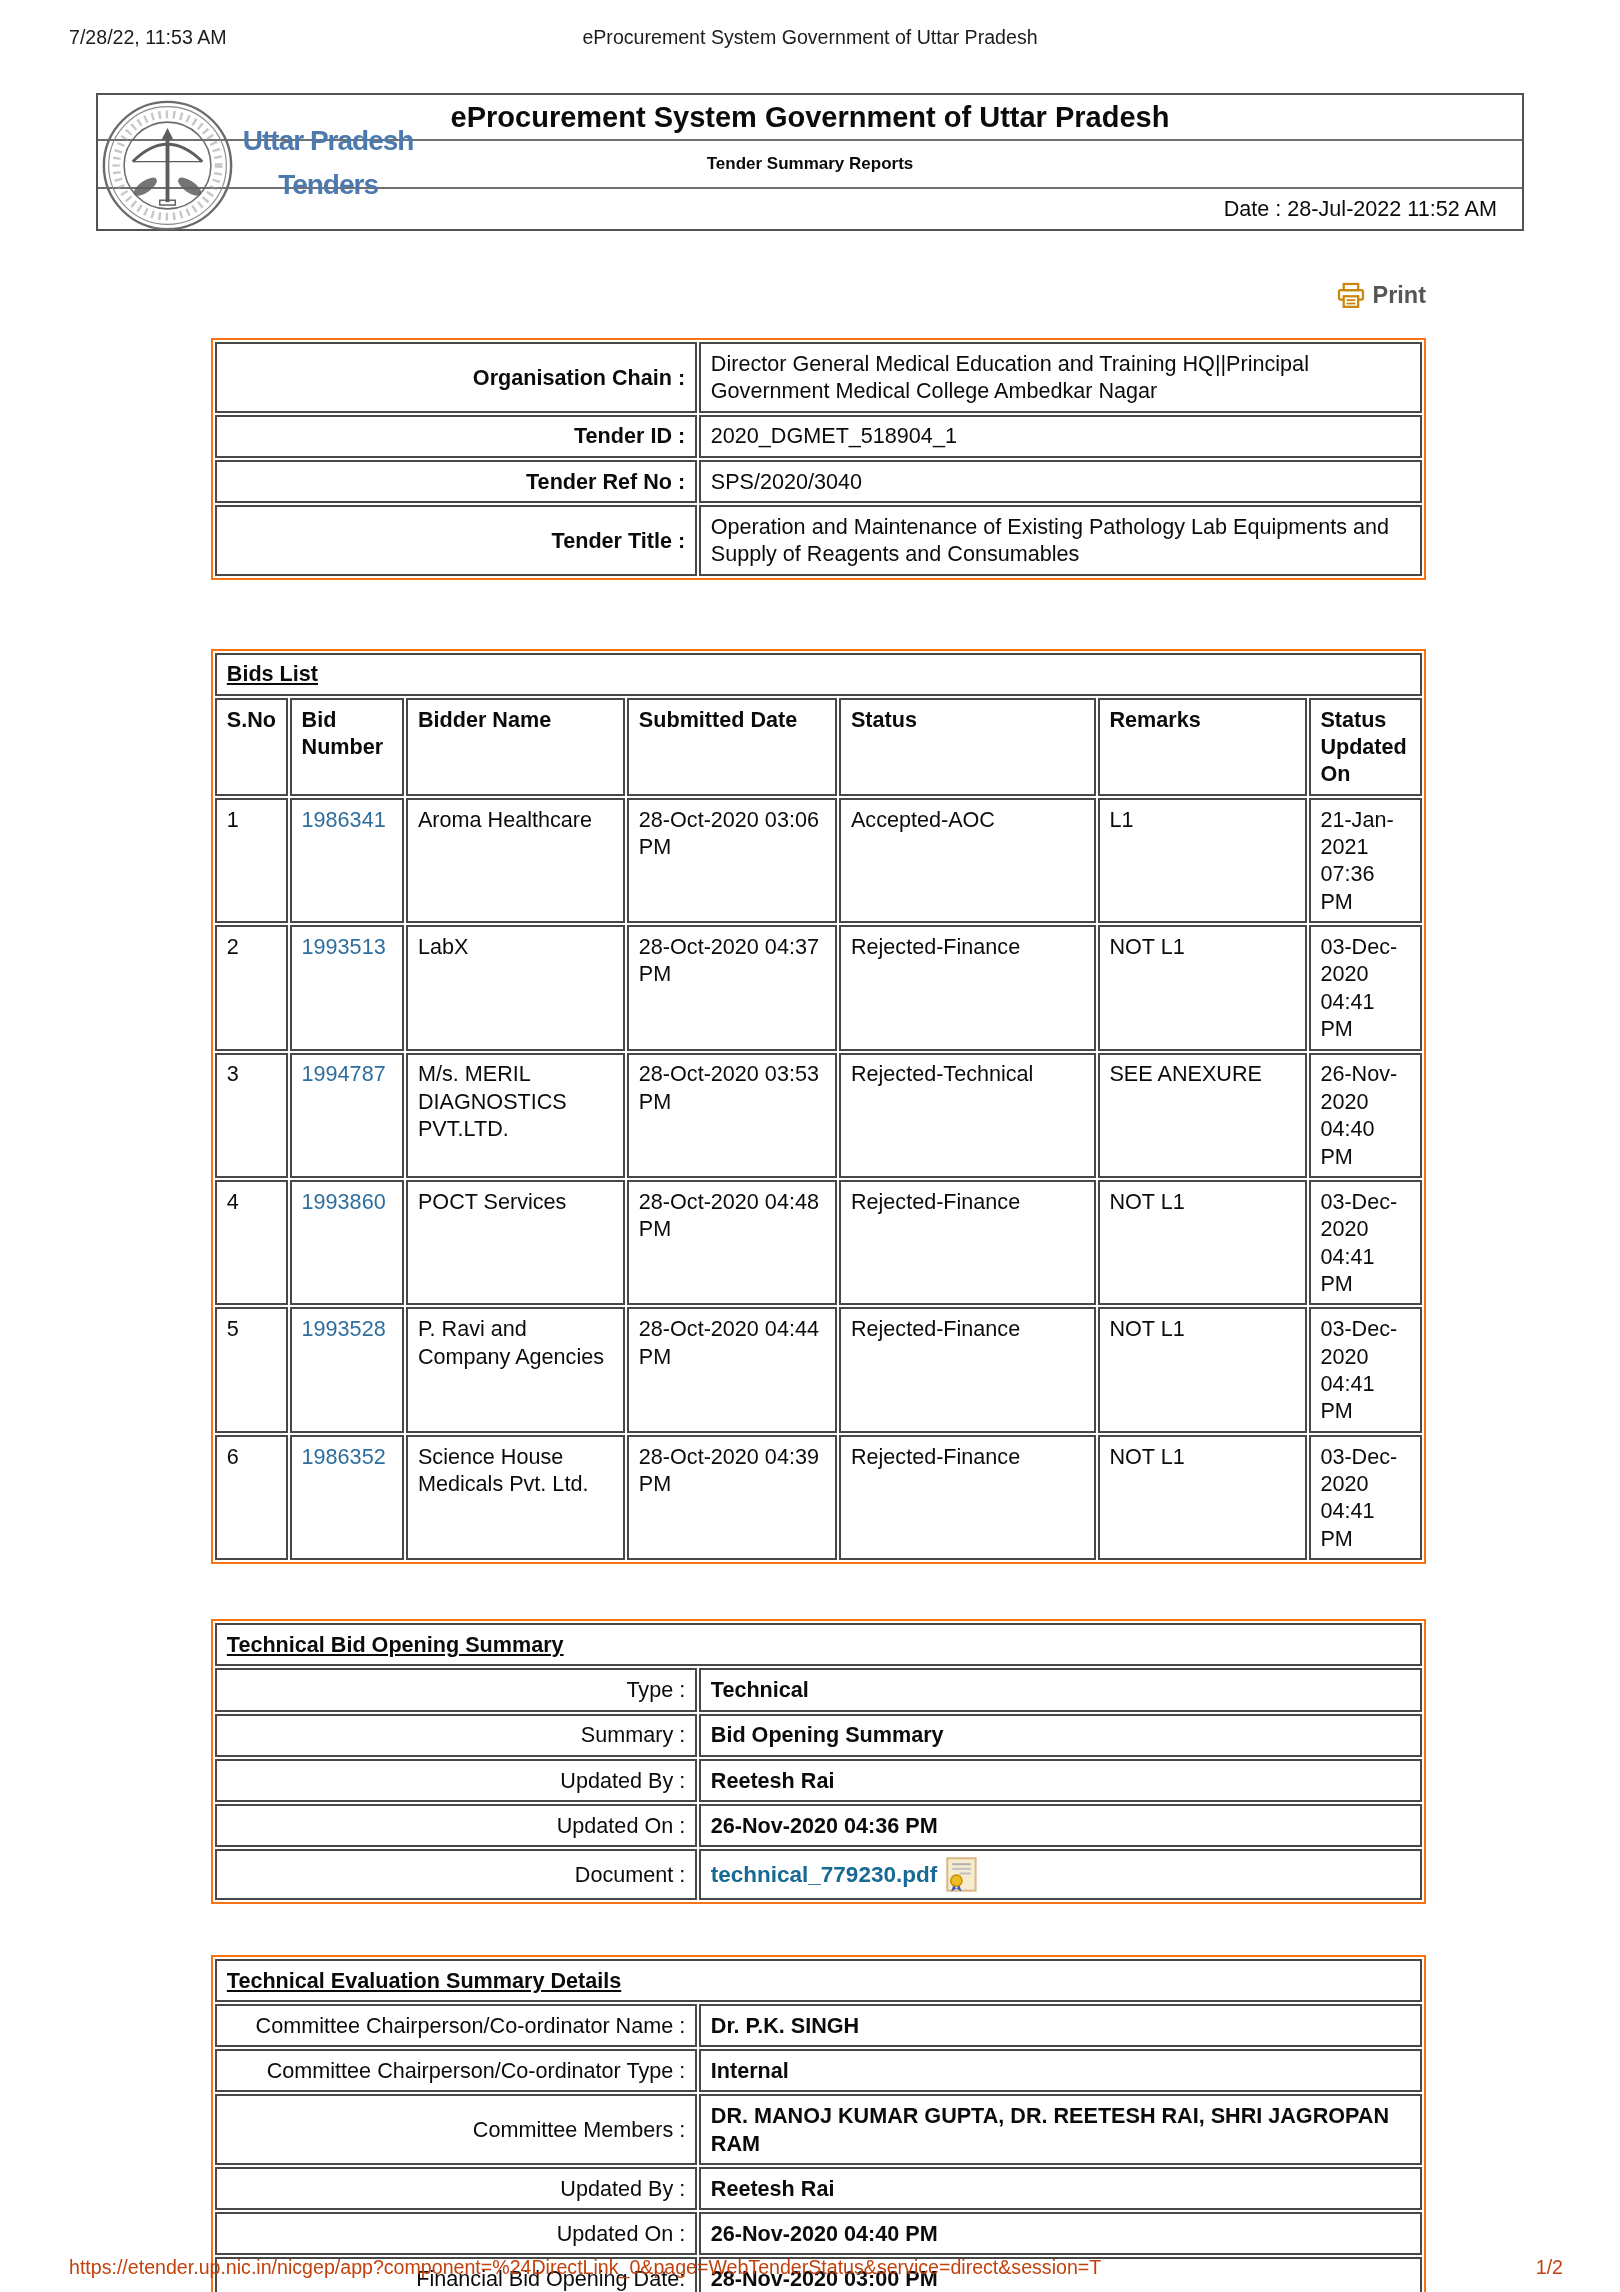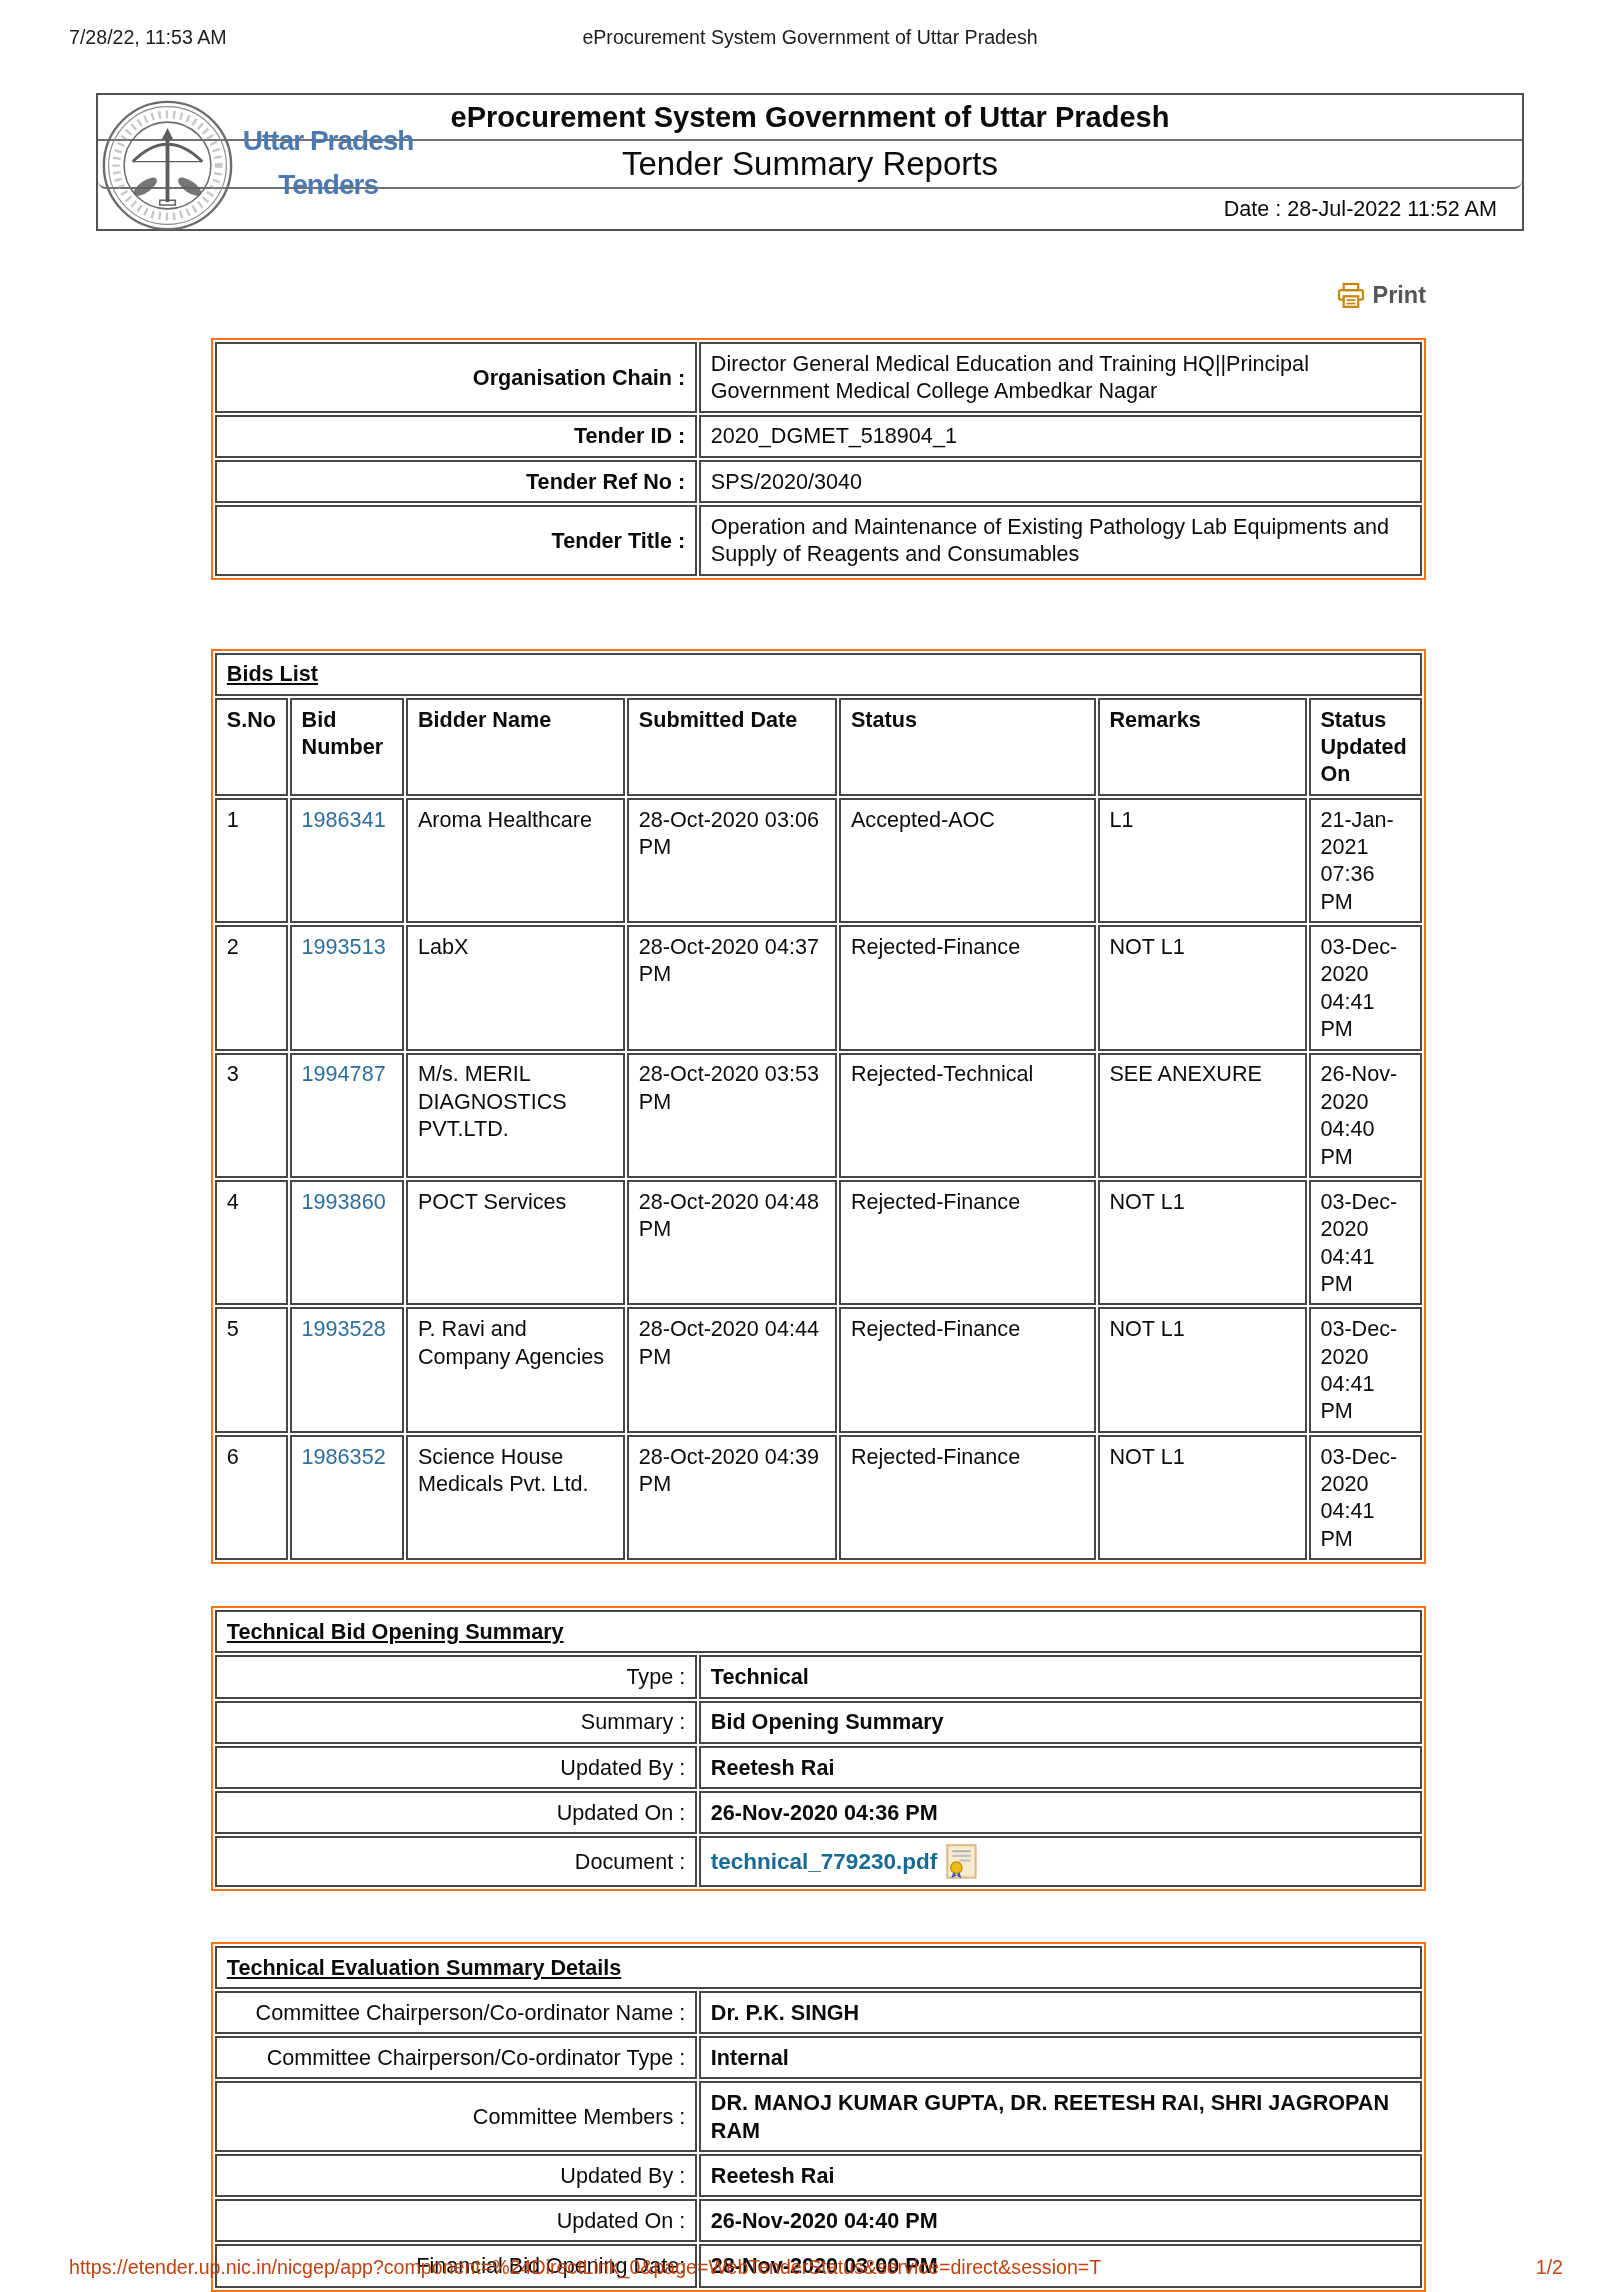--- a/index.html
+++ b/index.html
@@ -12,21 +12,21 @@
   .print-header { position:absolute; top:25.5px; left:0; width:100%; font-size:19.6px; color:#1c1c1c; }
   .ph-title { display:block; text-align:center; }
   .ph-datetime { position:absolute; left:69px; top:0; }
   .footer { position:absolute; bottom:13.7px; left:69px; right:57px; font-size:19.6px; color:#c2410c;
             display:flex; justify-content:space-between; }
 
   
   .header-box { position:absolute; top:93px; left:96px; width:1428px; border:2.9px solid #525252; background:#fff; }
   .hb-row { display:flex; align-items:center; justify-content:center; border-bottom:2px solid #707070; }
   .hb-title { height:46px; font-size:29px; font-weight:bold; }
-  .hb-subtitle { height:48px; font-size:33px; font-weight:normal;border-radius:8px; }
+  .hb-subtitle { height:48px; font-size:17px; font-weight:bold; }
   .hb-date { height:40px; justify-content:flex-end; padding-right:25px; font-size:21.6px; border-bottom:none; }
 
   .logo { position:absolute; left:2px; top:2.9px; display:flex; align-items:flex-start; z-index:2; }
   .seal-icon { width:135px; height:135px; flex:0 0 auto; }
   .logo-text { margin:21.6px 0 0 7.8px; font-weight:bold; font-size:28px; line-height:44px;
                letter-spacing:-1px; color:#4c7aae; text-align:center; }
 
   
   .print-row { position:absolute; top:282px; left:211px; width:1215px; text-align:right; }
   .print-link { display:inline-flex; align-items:center; gap:6.9px; font-size:23.5px; font-weight:bold;
@@ -48,21 +48,21 @@
   .bids-table th { font-weight:bold; font-size:22.5px; vertical-align:middle; background:#fff; }
   .bids-table td { padding:5.9px 7.8px; }
   .bid-link { color:#2e6e9e; text-decoration:none; cursor:pointer; }
 
   .doc-wrap { display:inline-flex; align-items:center; gap:8.8px; }
   .doc-link { color:#176a93; font-weight:bold; font-size:22.5px; text-decoration:none; cursor:pointer; }
   .cert-icon { width:31px; height:35px; }
   .printer-icon { width:29px; height:27.4px; }
 
   .mt-bids { margin-top:69px; }
-  .mt-tech { margin-top:42px; }
+  .mt-tech { margin-top:55px; }
   .mt-eval { margin-top:51px; }
 </style>
 </head>
 <body>
 
 <div class="page">
 
   <div class="print-header">
     <span class="ph-datetime">7/28/22, 11:53 AM</span>
     <span class="ph-title">eProcurement System Government of Uttar Pradesh</span>

